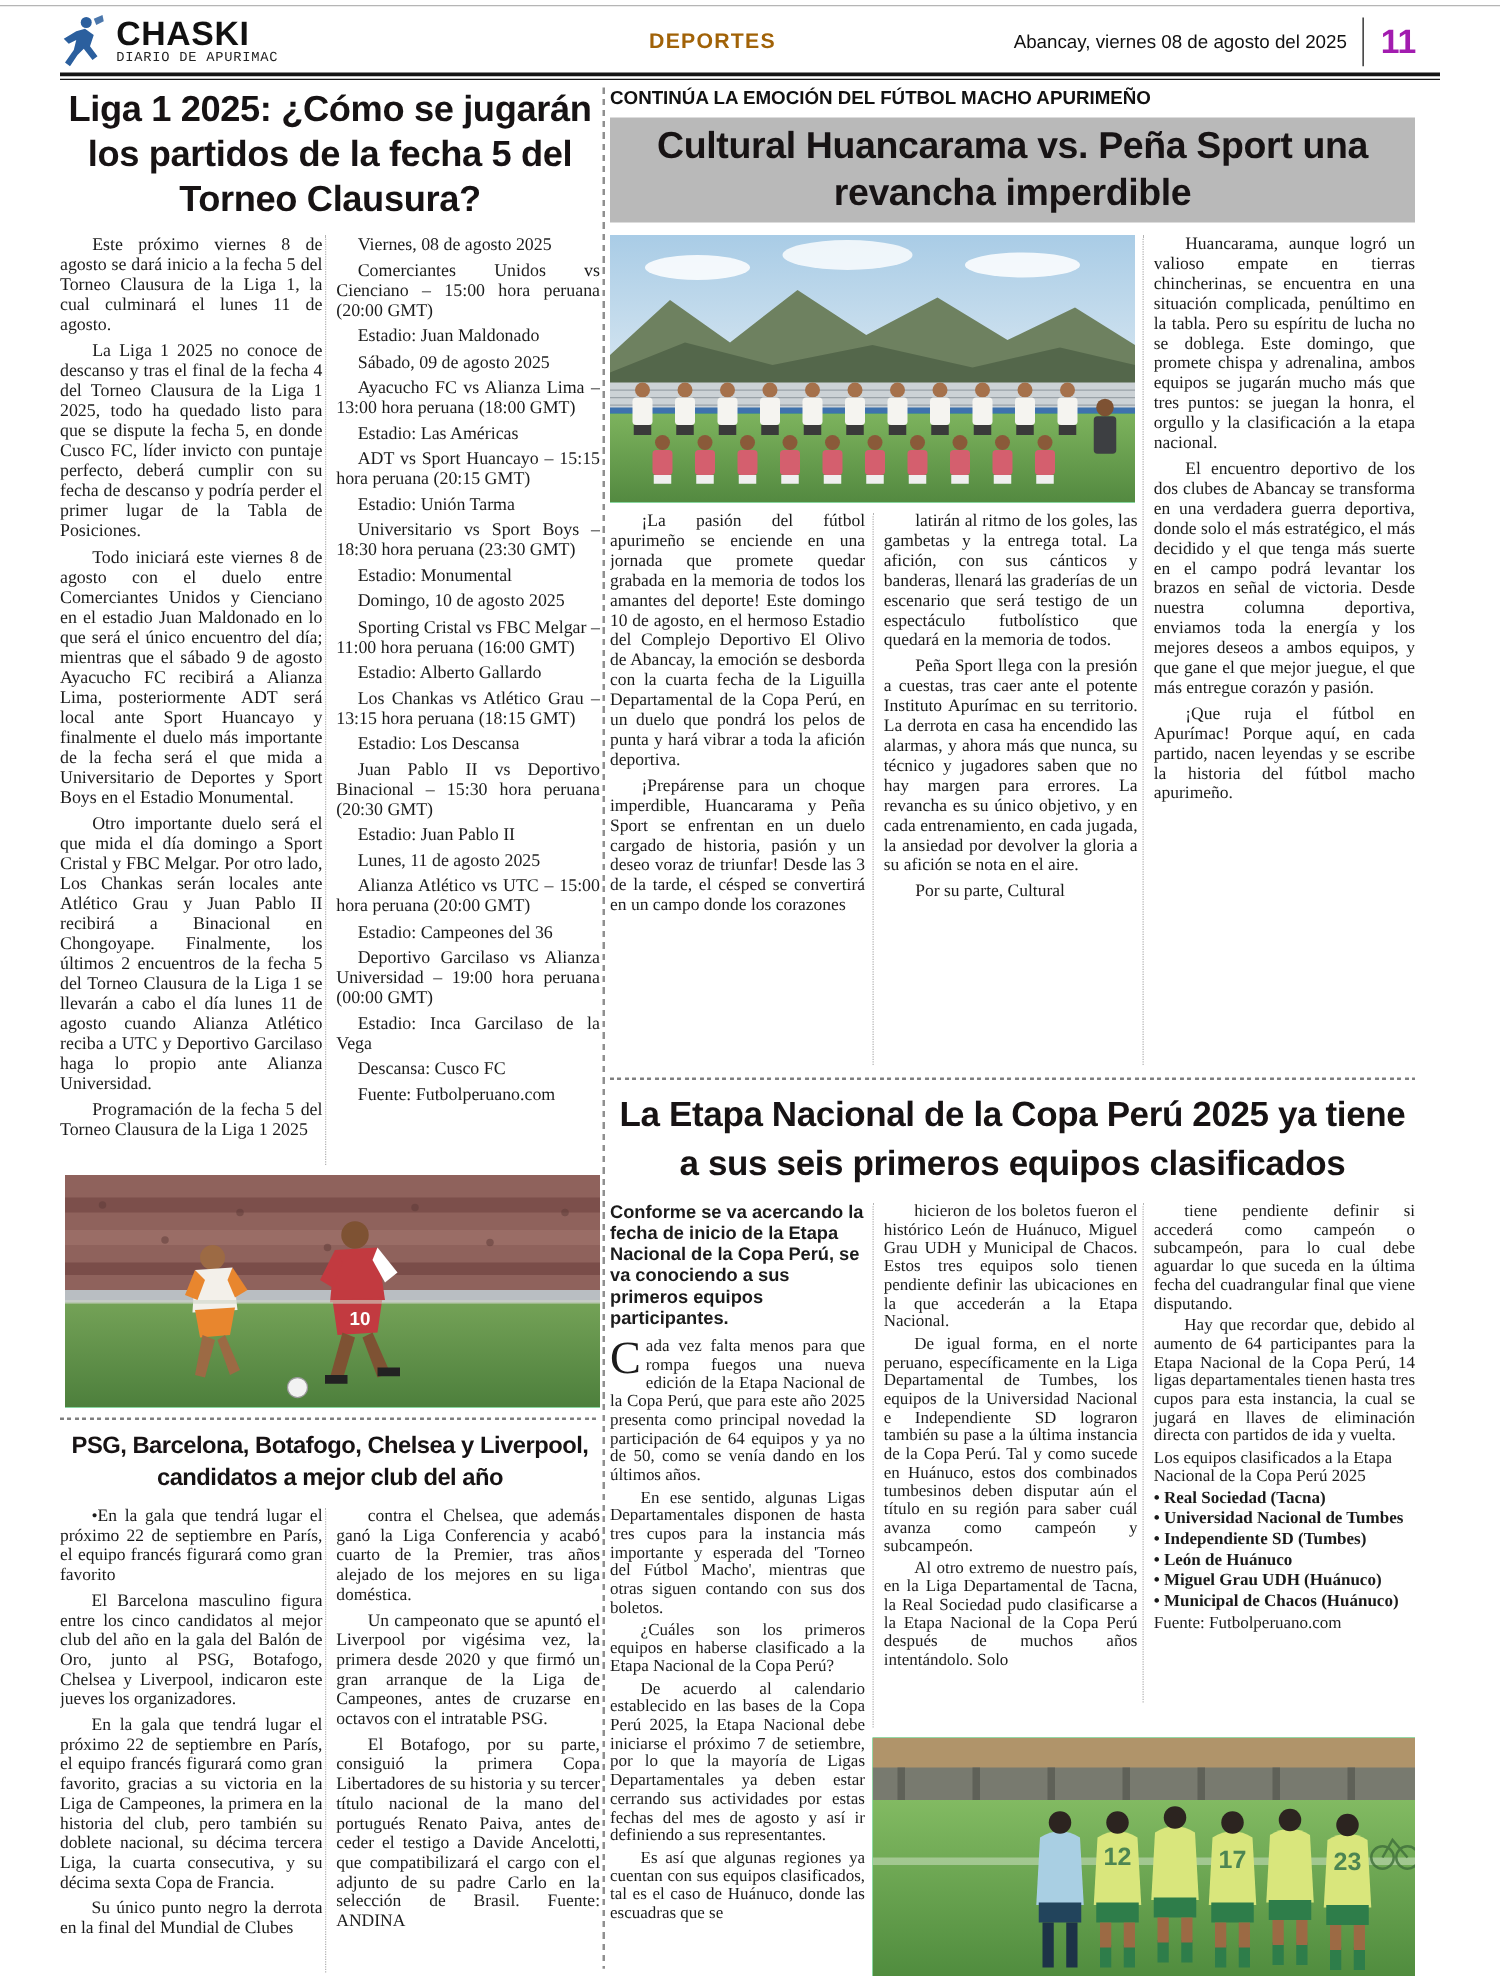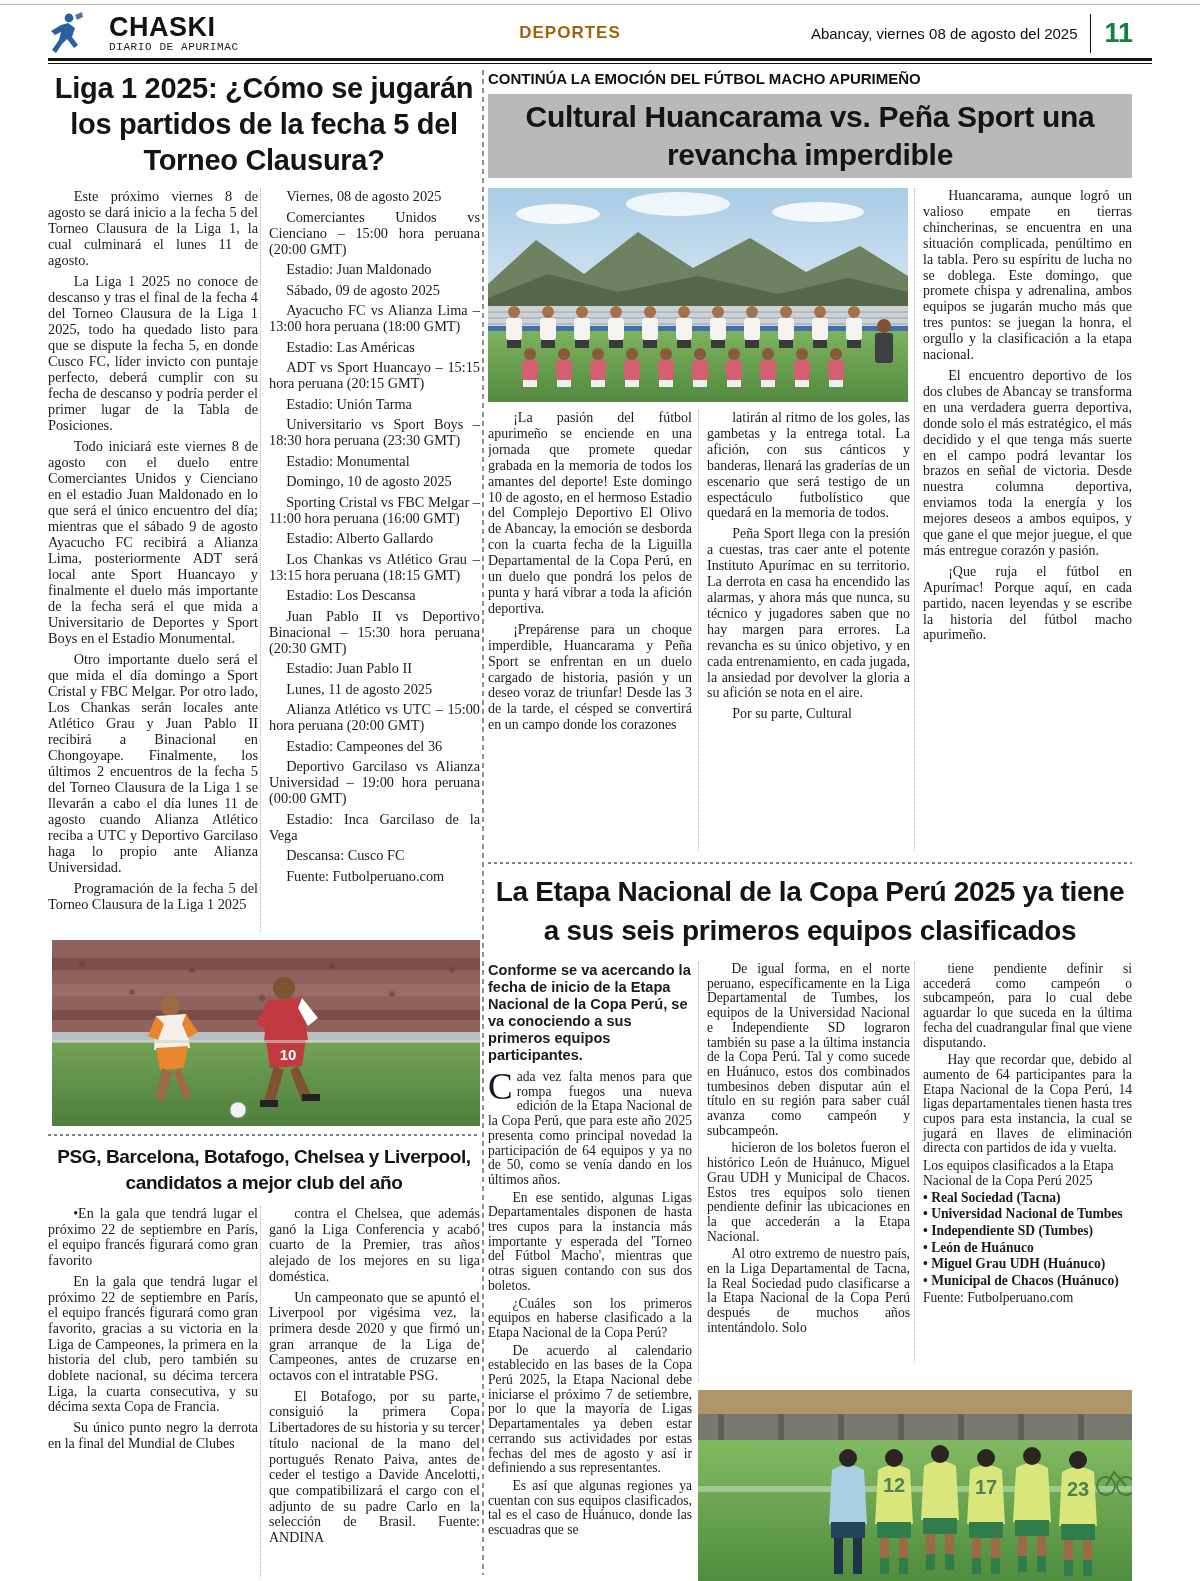--- a/index.html
+++ b/index.html
@@ -7,28 +7,28 @@
   .page {
     position:relative; width:1200px; height:1581px; margin:0 auto;
     background:#ffffff; overflow:hidden;
     font-family:"Liberation Serif","DejaVu Serif",serif; color:#1b1b1b;
   }
   .abs { position:absolute; }
 
   
   .top-rule { left:0; top:4px; width:1200px; height:1px; background:#b5b5b5; }
   .masthead { left:48px; top:10px; width:1104px; height:46px; display:flex; align-items:center; }
-  .logo-block { display:flex; align-items:center; gap:23px; width:300px; }
+  .logo-block { display:flex; align-items:center; gap:7px; width:300px; }
   .logo-icon svg { display:block; }
   .logo-name { font-family:"Liberation Sans",sans-serif; font-weight:bold; font-size:27px; letter-spacing:.5px; line-height:26px; color:#111; }
   .logo-sub { font-family:Liberation Mono, monospace; font-size:11px; letter-spacing:.6px; color:#222; margin-top:1px; }
   .section-title { flex:1; text-align:center; font-family:"Liberation Sans",sans-serif; font-weight:bold; font-size:17px; letter-spacing:1px; color:#a16207; }
   .date-block { display:flex; align-items:center; justify-content:center; width:360px; gap:12px; }
   .issue-date { font-family:"Liberation Sans",sans-serif; font-size:15px; color:#111; }
-  .page-number { font-family:"Liberation Sans",sans-serif; font-weight:bold; font-size:27px; color:#15803d; border-left:1.5px solid #111; padding:4px 0 4px 14px; }
+  .page-number { font-family:"Liberation Sans",sans-serif; font-weight:bold; font-size:27px; color:#a21caf; border-left:1.5px solid #111; padding:4px 0 4px 14px; }
   .head-rule-thick { left:48px; top:58px; width:1104px; height:3px; background:#141414; }
   .head-rule-thin  { left:48px; top:63px; width:1104px; height:1px; background:#141414; }
 
   
   .v-main-sep { left:482px; top:70px; width:2px; height:1505px;
     background:repeating-linear-gradient(180deg,#8f8f8f 0 5px,transparent 5px 9px); }
   .dotted-h { height:2px; background:repeating-linear-gradient(90deg,#7f7f7f 0 3px,transparent 3px 6px); }
   .col-rule { border-left:1px dotted #b3b3b3; }
 
   
@@ -179,20 +179,21 @@
       <circle cx="186" cy="170" r="8" fill="#f2f2f2" stroke="#999"></circle>
       <rect y="100" width="428" height="3" fill="#cfd5c8" opacity=".6"></rect>
     </svg>
   </div>
 
   <div class="abs dotted-h" style="left:48px; top:1134px; width:432px;"></div>
   <h2 class="abs h-sans psg-headline">PSG, Barcelona, Botafogo, Chelsea y Liverpool, candidatos a mejor club del año</h2>
 
   <div class="abs serif-col psg-col" style="left:48px; top:1206px; width:210px; height:372px;">
       <p>•En la gala que tendrá lugar el próximo 22 de septiembre en París, el equipo francés figurará como gran favorito</p>
+      <p>El Barcelona masculino figura entre los cinco candidatos al mejor club del año en la gala del Balón de Oro, junto al PSG, Botafogo, Chelsea y Liverpool, indicaron este jueves los organizadores.</p>
       <p>En la gala que tendrá lugar el próximo 22 de septiembre en París, el equipo francés figurará como gran favorito, gracias a su victoria en la Liga de Campeones, la primera en la historia del club, pero también su doblete nacional, su décima tercera Liga, la cuarta consecutiva, y su décima sexta Copa de Francia.</p>
       <p>Su único punto negro la derrota en la final del Mundial de Clubes</p>
     </div>
   <div class="abs serif-col psg-col col-rule" style="left:260px; top:1206px; width:220px; height:372px; padding-left:8px;">
       <p>contra el Chelsea, que además ganó la Liga Conferencia y acabó cuarto de la Premier, tras años alejado de los mejores en su liga doméstica.</p>
       <p>Un campeonato que se apuntó el Liverpool por vigésima vez, la primera desde 2020 y que firmó un gran arranque de la Liga de Campeones, antes de cruzarse en octavos con el intratable PSG.</p>
       <p>El Botafogo, por su parte, consiguió la primera Copa Libertadores de su historia y su tercer título nacional de la mano del portugués Renato Paiva, antes de ceder el testigo a Davide Ancelotti, que compatibilizará el cargo con el adjunto de su padre Carlo en la selección de Brasil. Fuente: ANDINA</p>
     </div>
 
   <div class="abs kicker">CONTINÚA LA EMOCIÓN DEL FÚTBOL MACHO APURIMEÑO</div>
@@ -291,22 +292,22 @@
     <p class="nodent"><span class="dropcap">C</span><span>ada vez falta menos para que rompa fuegos una nueva edición de la Etapa Nacional de la Copa Perú, que para este año 2025 presenta como principal novedad la participación de 64 equipos y ya no de 50, como se venía dando en los últimos años.</span></p>
     <div>
         <p>En ese sentido, algunas Ligas Departamentales disponen de hasta tres cupos para la instancia más importante y esperada del 'Torneo del Fútbol Macho', mientras que otras siguen contando con sus dos boletos.</p>
         <p>¿Cuáles son los primeros equipos en haberse clasificado a la Etapa Nacional de la Copa Perú?</p>
         <p>De acuerdo al calendario establecido en las bases de la Copa Perú 2025, la Etapa Nacional debe iniciarse el próximo 7 de setiembre, por lo que la mayoría de Ligas Departamentales ya deben estar cerrando sus actividades por estas fechas del mes de agosto y así ir definiendo a sus representantes.</p>
         <p>Es así que algunas regiones ya cuentan con sus equipos clasificados, tal es el caso de Huánuco, donde las escuadras que se</p>
       </div>
   </div>
 
   <div class="abs serif-col copa-col col-rule" style="left:698px; top:962px; width:212px; height:420px; padding-left:8px;">
+      <p>hicieron de los boletos fueron el histórico León de Huánuco, Miguel Grau UDH y Municipal de Chacos. Estos tres equipos solo tienen pendiente definir las ubicaciones en la que accederán a la Etapa Nacional.</p>
       <p>De igual forma, en el norte peruano, específicamente en la Liga Departamental de Tumbes, los equipos de la Universidad Nacional e Independiente SD lograron también su pase a la última instancia de la Copa Perú. Tal y como sucede en Huánuco, estos dos combinados tumbesinos deben disputar aún el título en su región para saber cuál avanza como campeón y subcampeón.</p>
-      <p>hicieron de los boletos fueron el histórico León de Huánuco, Miguel Grau UDH y Municipal de Chacos. Estos tres equipos solo tienen pendiente definir las ubicaciones en la que accederán a la Etapa Nacional.</p>
       <p>Al otro extremo de nuestro país, en la Liga Departamental de Tacna, la Real Sociedad pudo clasificarse a la Etapa Nacional de la Copa Perú después de muchos años intentándolo. Solo</p>
     </div>
 
   <div class="abs serif-col copa-col col-rule" style="left:914px; top:962px; width:218px; height:400px; padding-left:8px;">
     <div>
         <p>tiene pendiente definir si accederá como campeón o subcampeón, para lo cual debe aguardar lo que suceda en la última fecha del cuadrangular final que viene disputando.</p>
         <p>Hay que recordar que, debido al aumento de 64 participantes para la Etapa Nacional de la Copa Perú, 14 ligas departamentales tienen hasta tres cupos para esta instancia, la cual se jugará en llaves de eliminación directa con partidos de ida y vuelta.</p>
       </div>
     <p class="nodent" style="text-align:left; margin-bottom:2px;">Los equipos clasificados a la Etapa Nacional de la Copa Perú 2025</p>
     <div>

